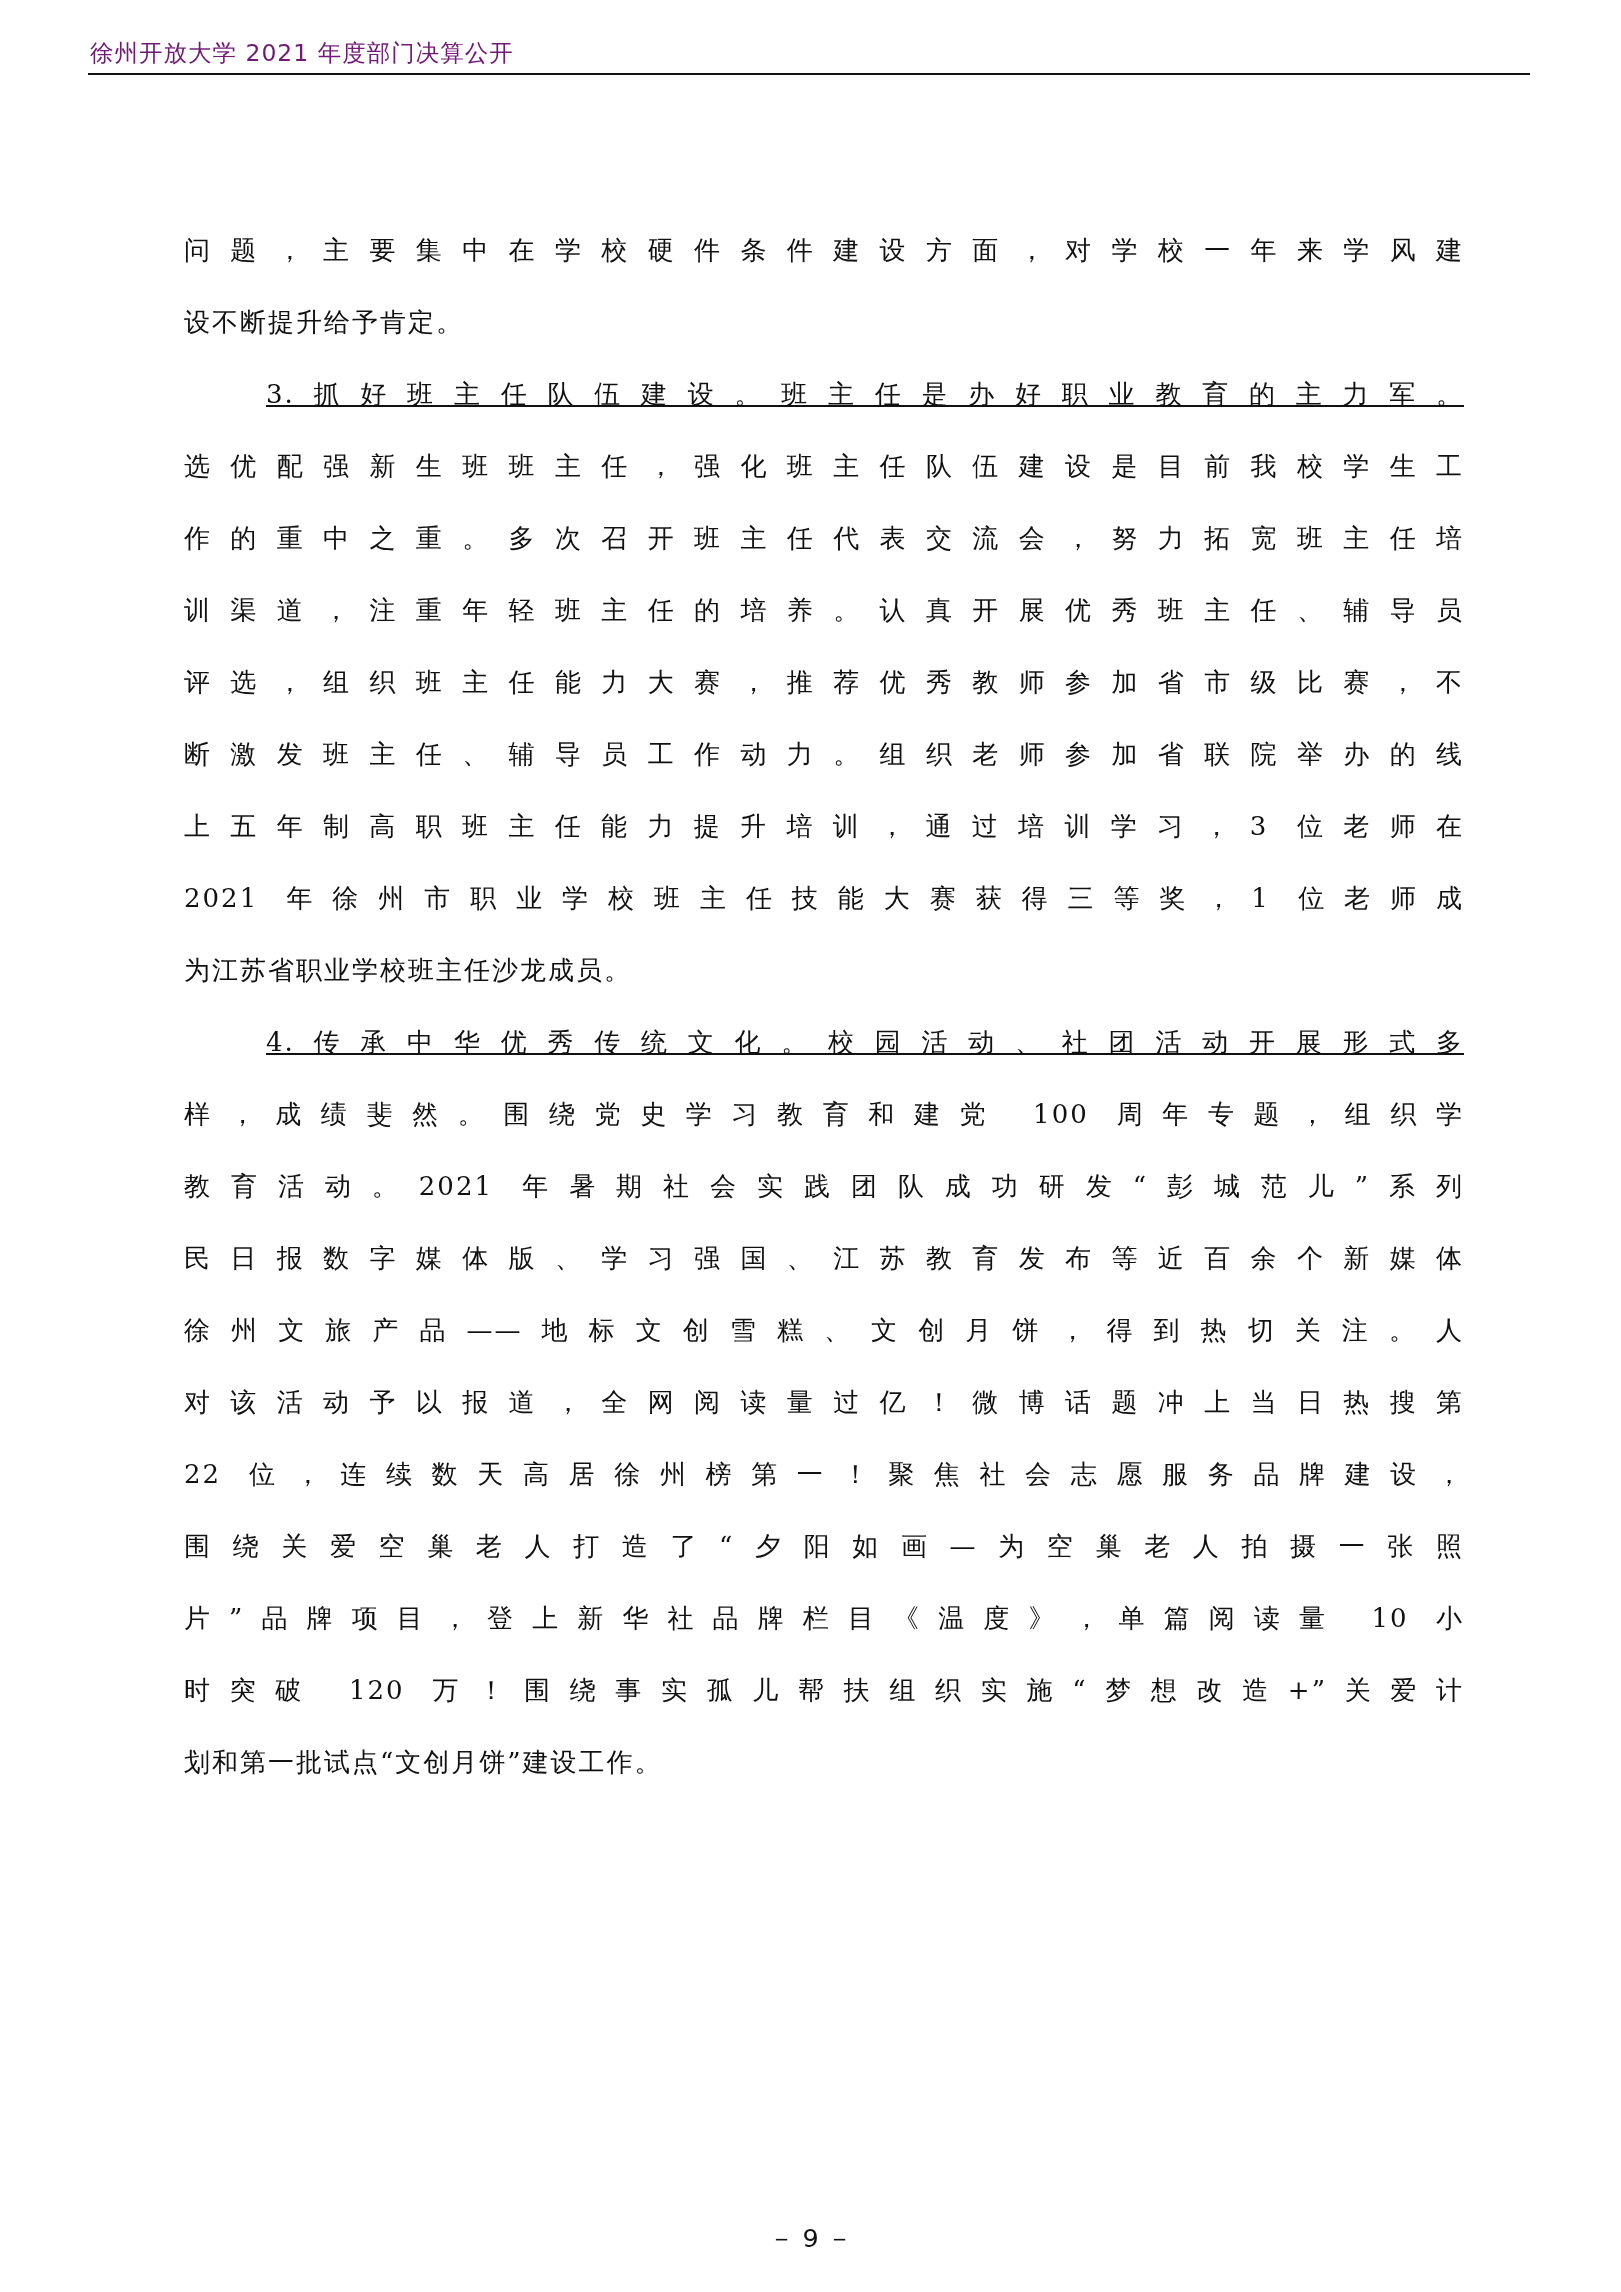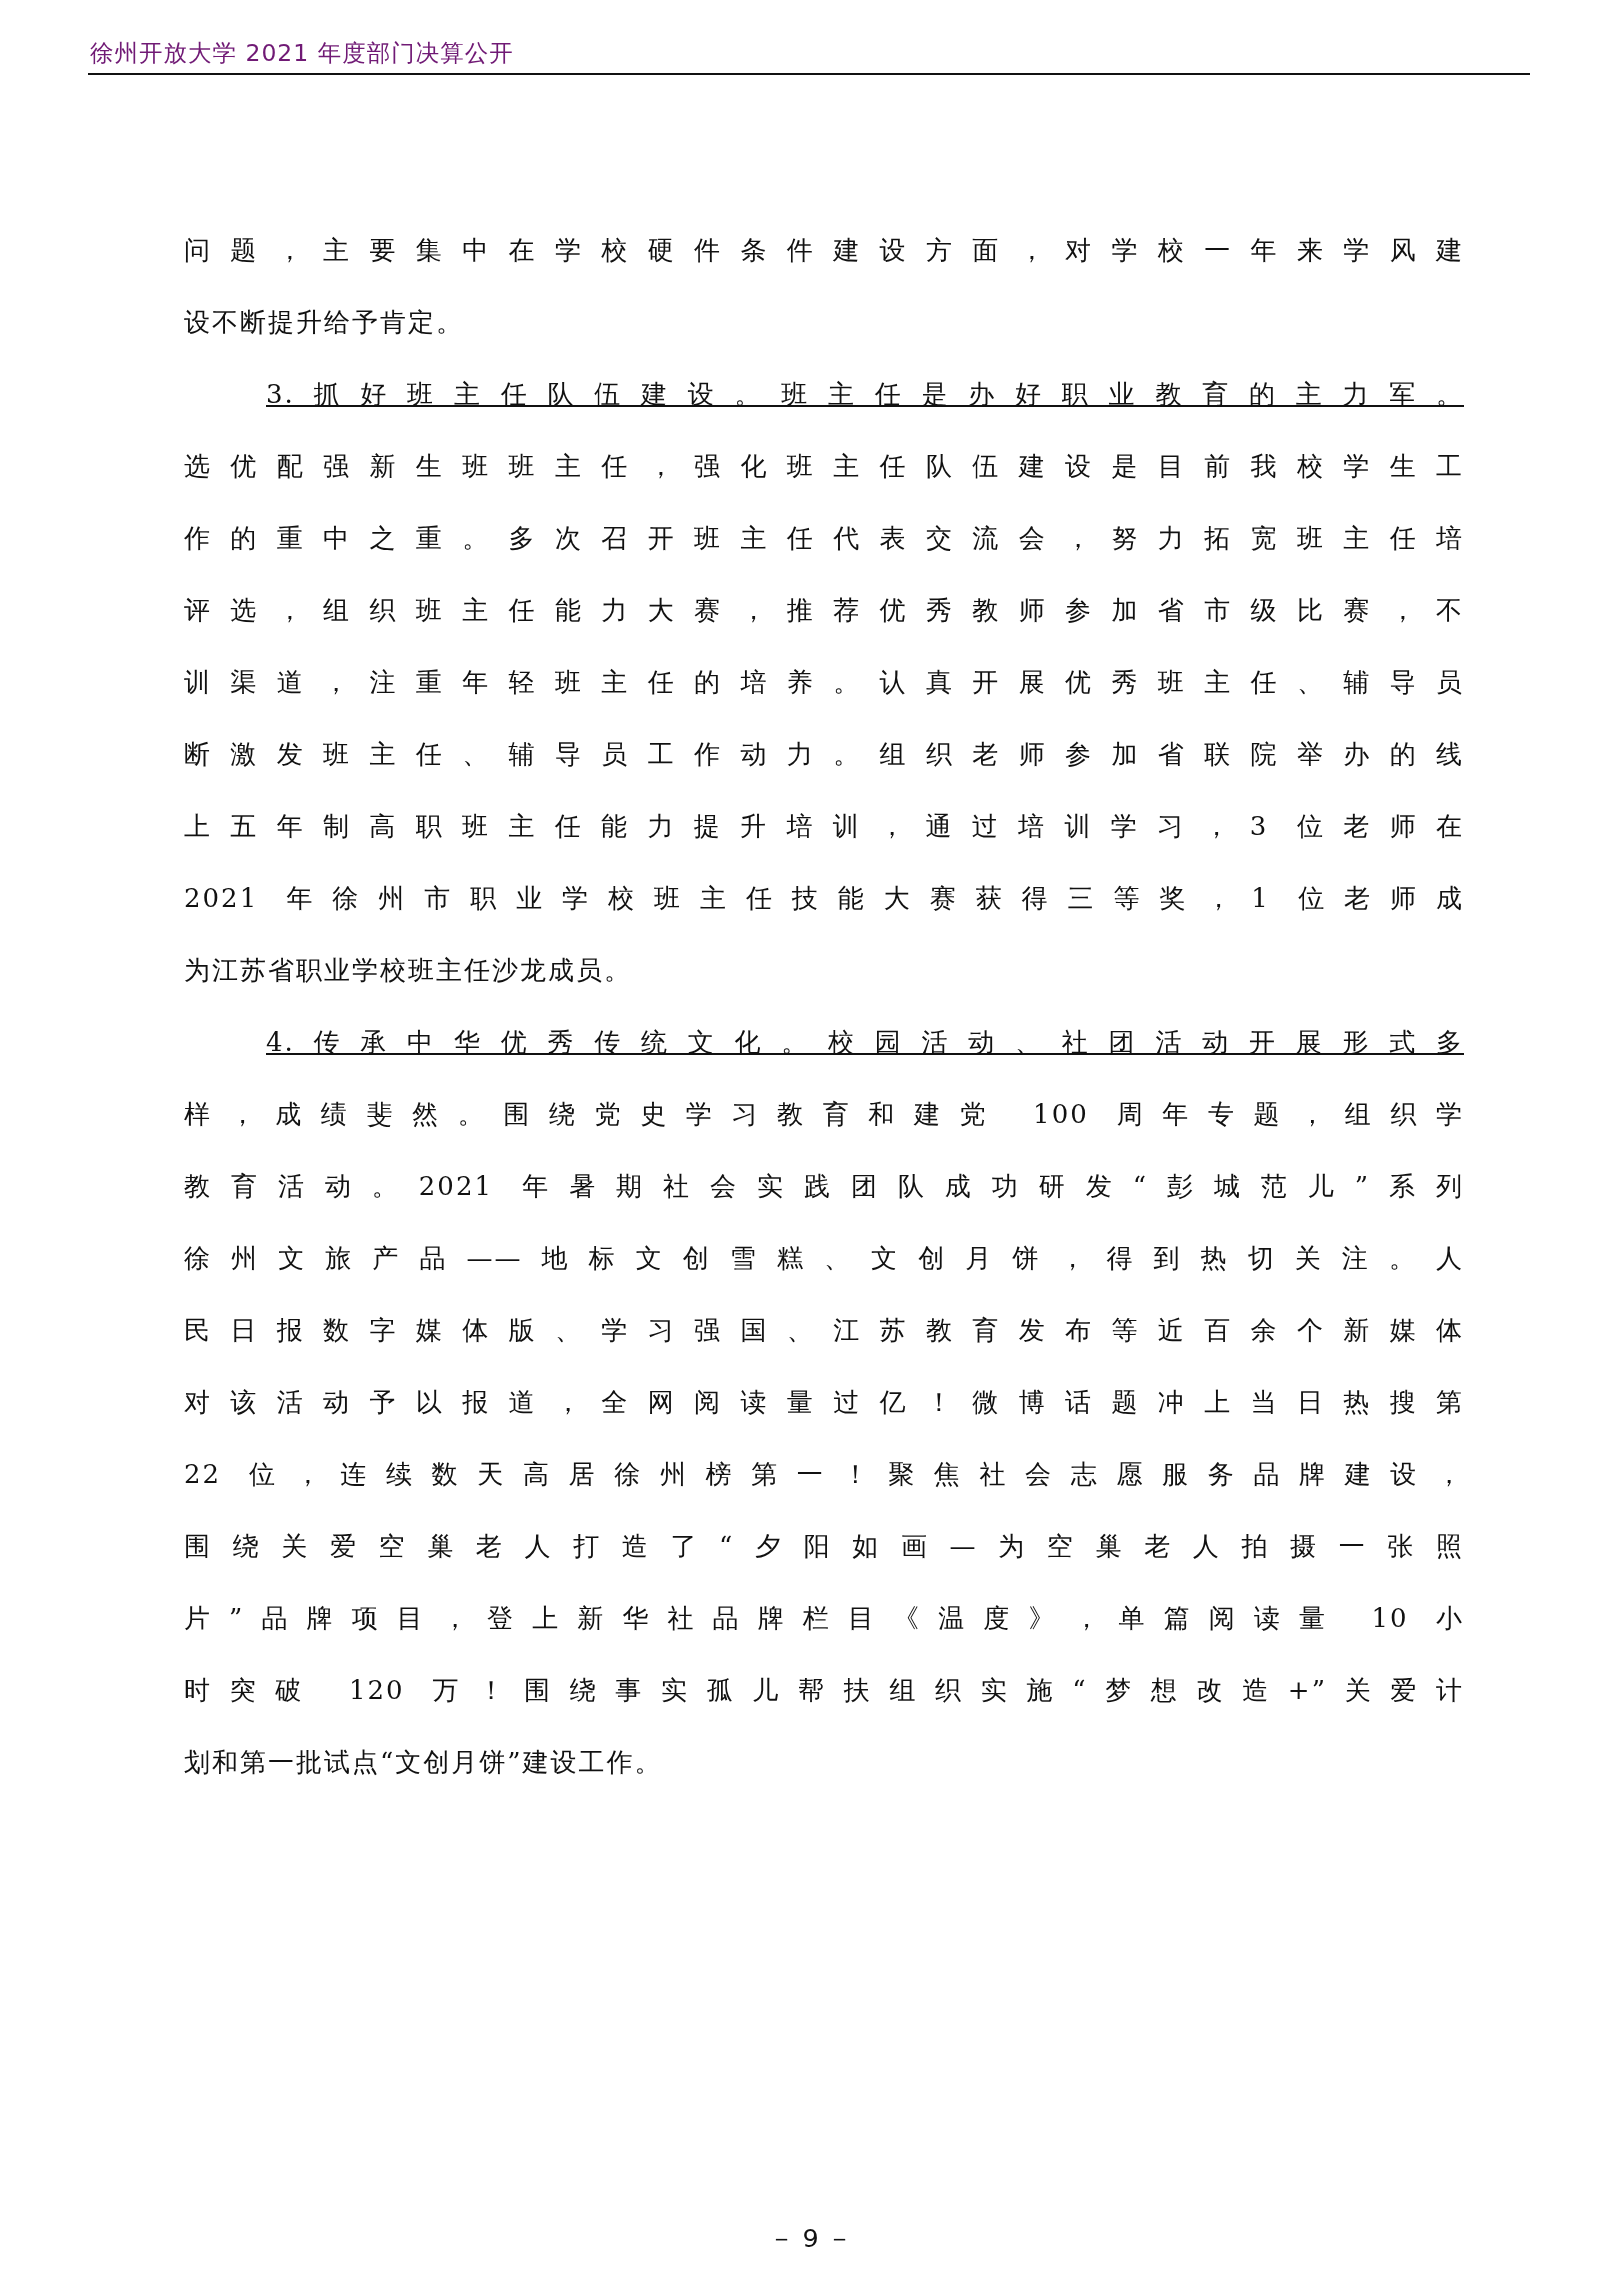--- a/index.html
+++ b/index.html
@@ -26,34 +26,34 @@
 
   <div>
     <div class="line">问题，主要集中在学校硬件条件建设方面，对学校一年来学风建</div>
     <div class="line last">设不断提升给予肯定。</div>
   </div>
 
   <div>
     <div class="line indent">3.抓好班主任队伍建设。班主任是办好职业教育的主力军。</div>
     <div class="line">选优配强新生班班主任，强化班主任队伍建设是目前我校学生工</div>
     <div class="line">作的重中之重。多次召开班主任代表交流会，努力拓宽班主任培</div>
+    <div class="line">训渠道，注重年轻班主任的培养。认真开展优秀班主任、辅导员</div>
     <div class="line">评选，组织班主任能力大赛，推荐优秀教师参加省市级比赛，不</div>
-    <div class="line">训渠道，注重年轻班主任的培养。认真开展优秀班主任、辅导员</div>
     <div class="line">断激发班主任、辅导员工作动力。组织老师参加省联院举办的线</div>
     <div class="line">上五年制高职班主任能力提升培训，通过培训学习，3 位老师在</div>
     <div class="line">2021 年徐州市职业学校班主任技能大赛获得三等奖，1 位老师成</div>
     <div class="line last">为江苏省职业学校班主任沙龙成员。</div>
   </div>
 
   <div>
     <div class="line indent">4.传承中华优秀传统文化。校园活动、社团活动开展形式多</div>
     <div class="line">样，成绩斐然。围绕党史学习教育和建党 100 周年专题，组织学</div>
     <div class="line">教育活动。2021 年暑期社会实践团队成功研发“彭城范儿”系列</div>
+    <div class="line">民日报数字媒体版、学习强国、江苏教育发布等近百余个新媒体</div>
     <div class="line">徐州文旅产品——地标文创雪糕、文创月饼，得到热切关注。人</div>
-    <div class="line">民日报数字媒体版、学习强国、江苏教育发布等近百余个新媒体</div>
     <div class="line">对该活动予以报道，全网阅读量过亿！微博话题冲上当日热搜第</div>
     <div class="line">22 位，连续数天高居徐州榜第一！聚焦社会志愿服务品牌建设，</div>
     <div class="line">围绕关爱空巢老人打造了“夕阳如画—为空巢老人拍摄一张照</div>
     <div class="line">片”品牌项目，登上新华社品牌栏目《温度》，单篇阅读量 10 小</div>
     <div class="line">时突破 120 万！围绕事实孤儿帮扶组织实施“梦想改造+”关爱计</div>
     <div class="line last">划和第一批试点“文创月饼”建设工作。</div>
   </div>
 </div>
 
 <div class="page-number">－ 9 －</div>

